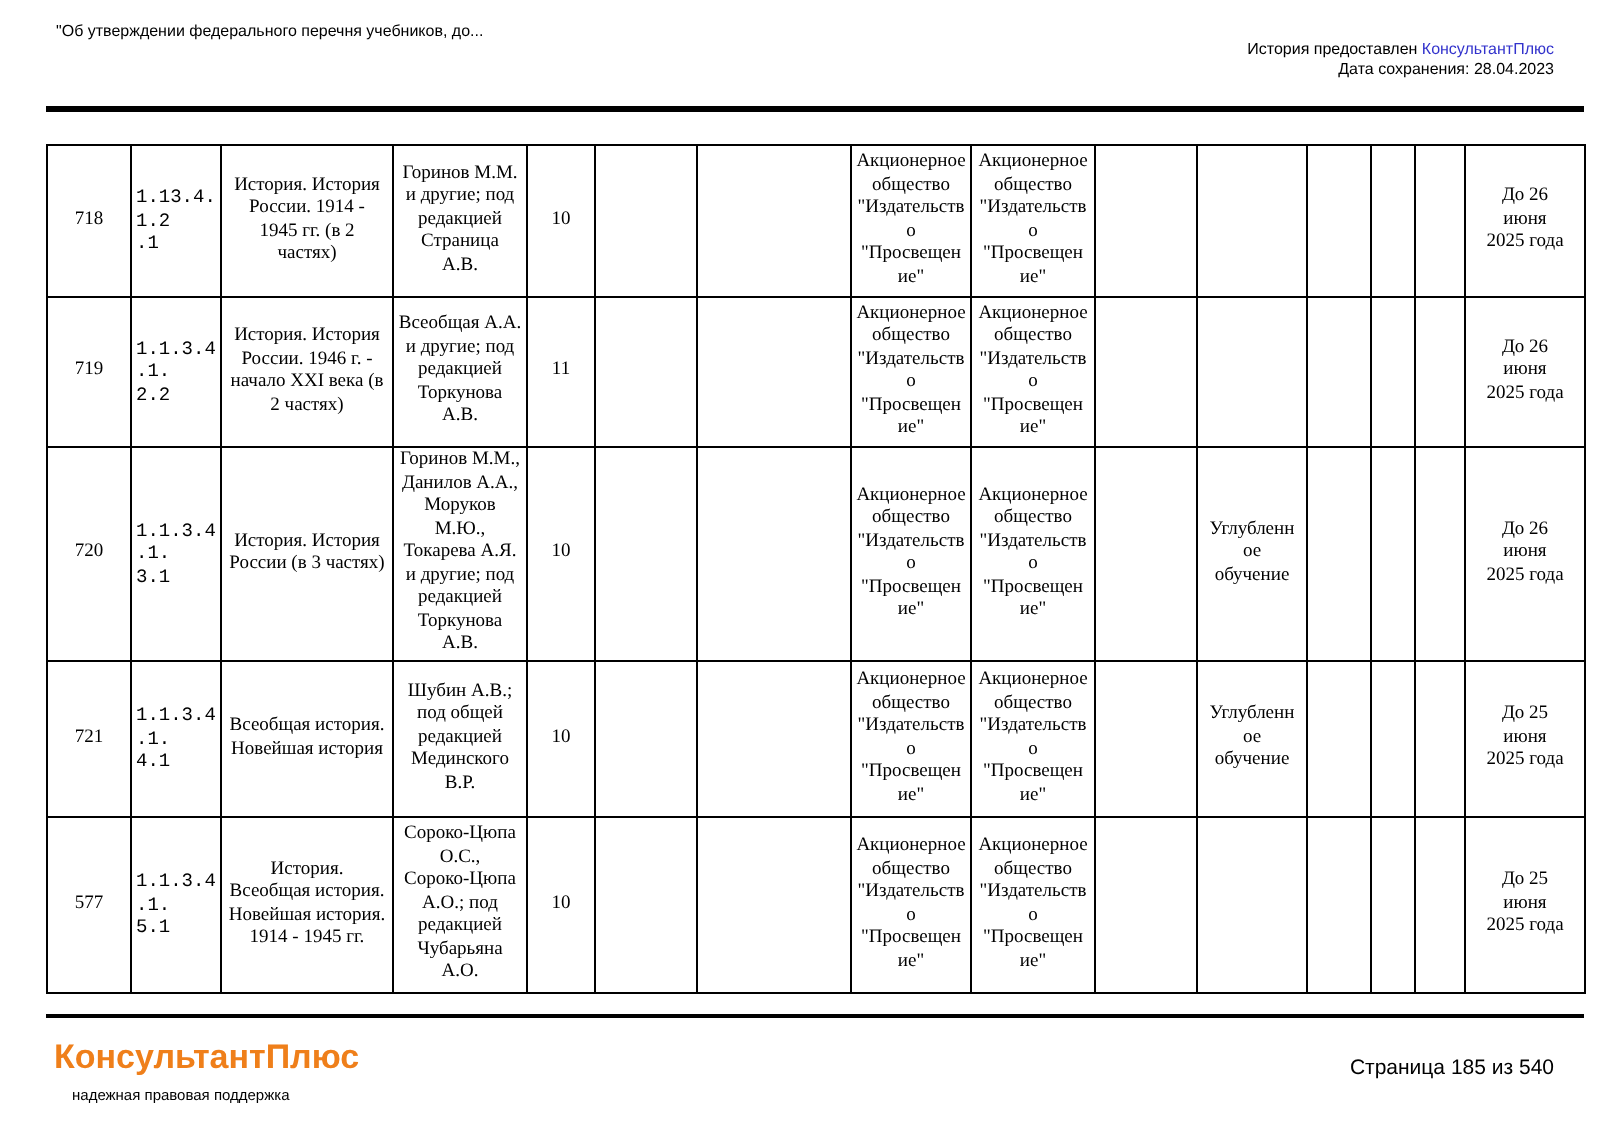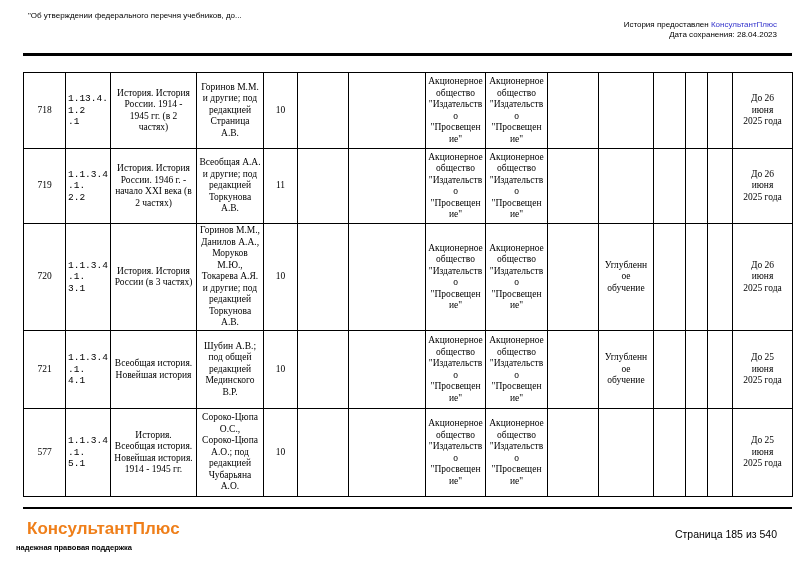--- a/index.html
+++ b/index.html
@@ -29,22 +29,22 @@
     border:1px solid #000; vertical-align:middle; text-align:center;
     padding:1px 2px; white-space:pre-line; overflow:hidden; word-wrap:break-word;
   }
   table.doc td.code { text-align:left;font-family:Liberation Mono, monospace; }
   
   .logo {
     position:absolute; left:27px; top:519px;
     font-size:17px; font-weight:bold; color:#EF7F1A;
   }
   .tagline {
-    position:absolute; left:16px; top:543px;
-    font-size:7.5px; font-weight:bold; color:#000;
+    position:absolute; left:36px; top:543px;
+    font-size:7.5px; font-weight:normal; color:#000;
   }
   .site {
     position:absolute; left:0; right:0; top:528px; text-align:center;
     font-size:10.5px; font-weight:bold; color:#1F1FB4; cursor:pointer;
   }
   .pagenum {
     position:absolute; right:23px; top:528px;
     font-size:10.5px; color:#000;
   }
 </style>

